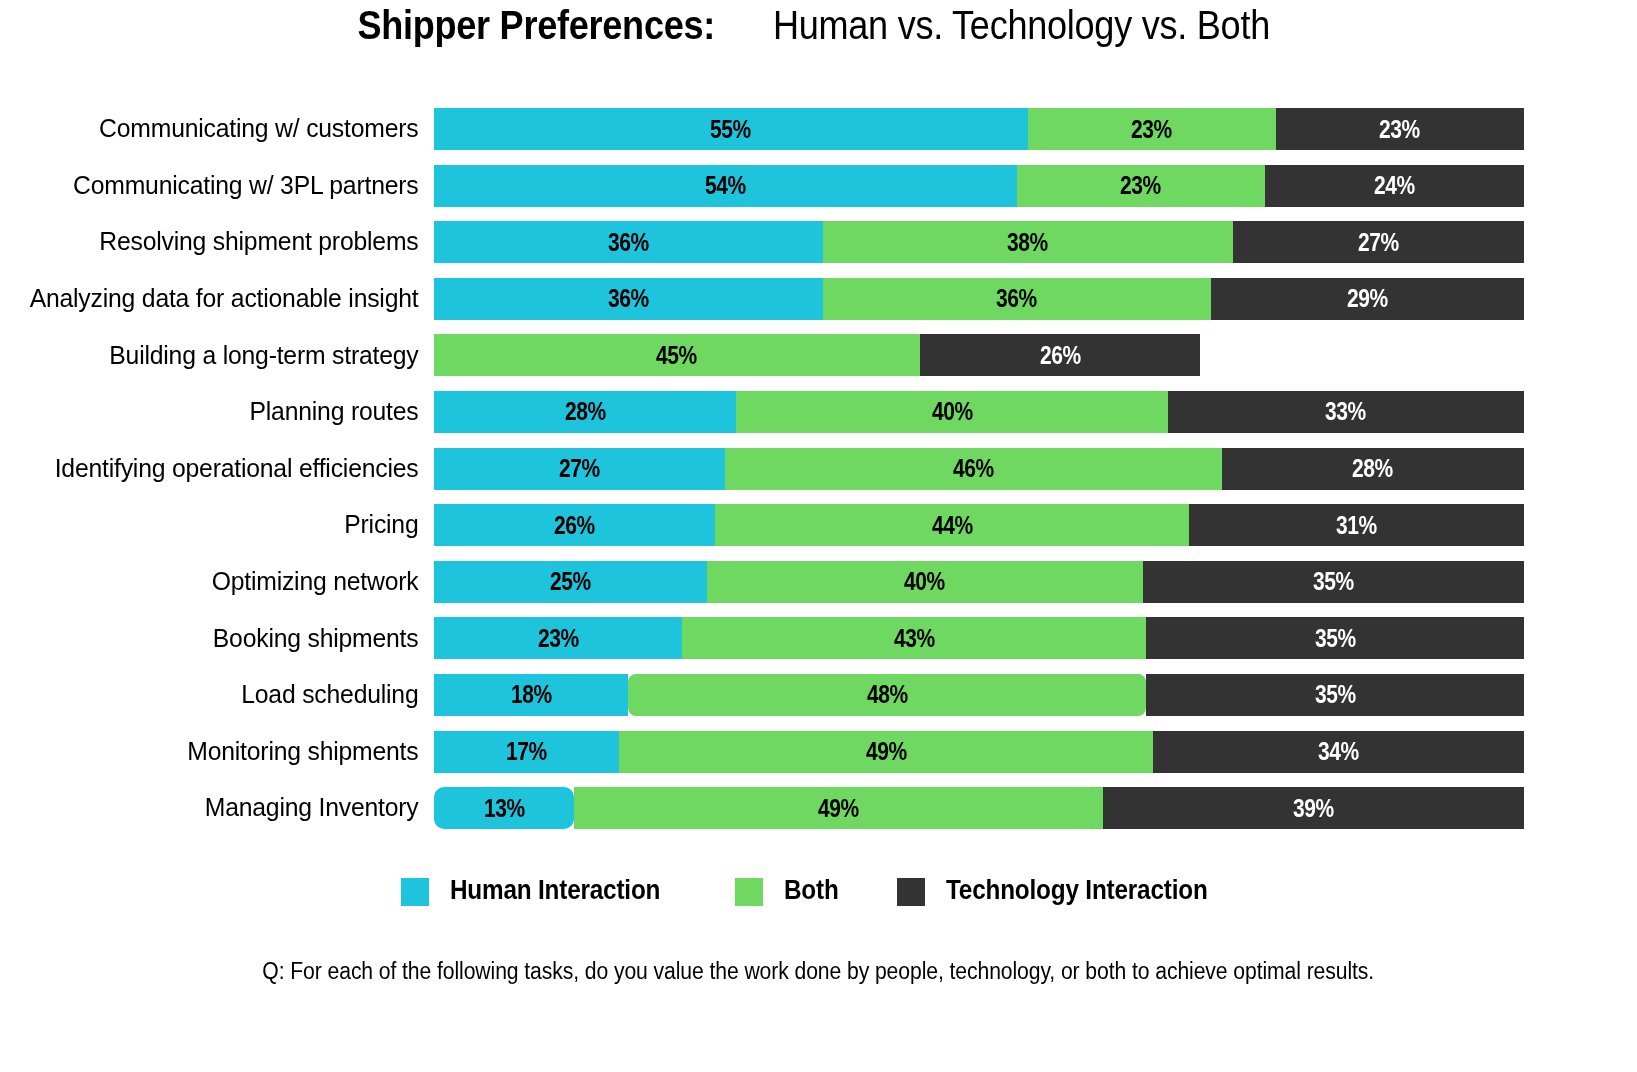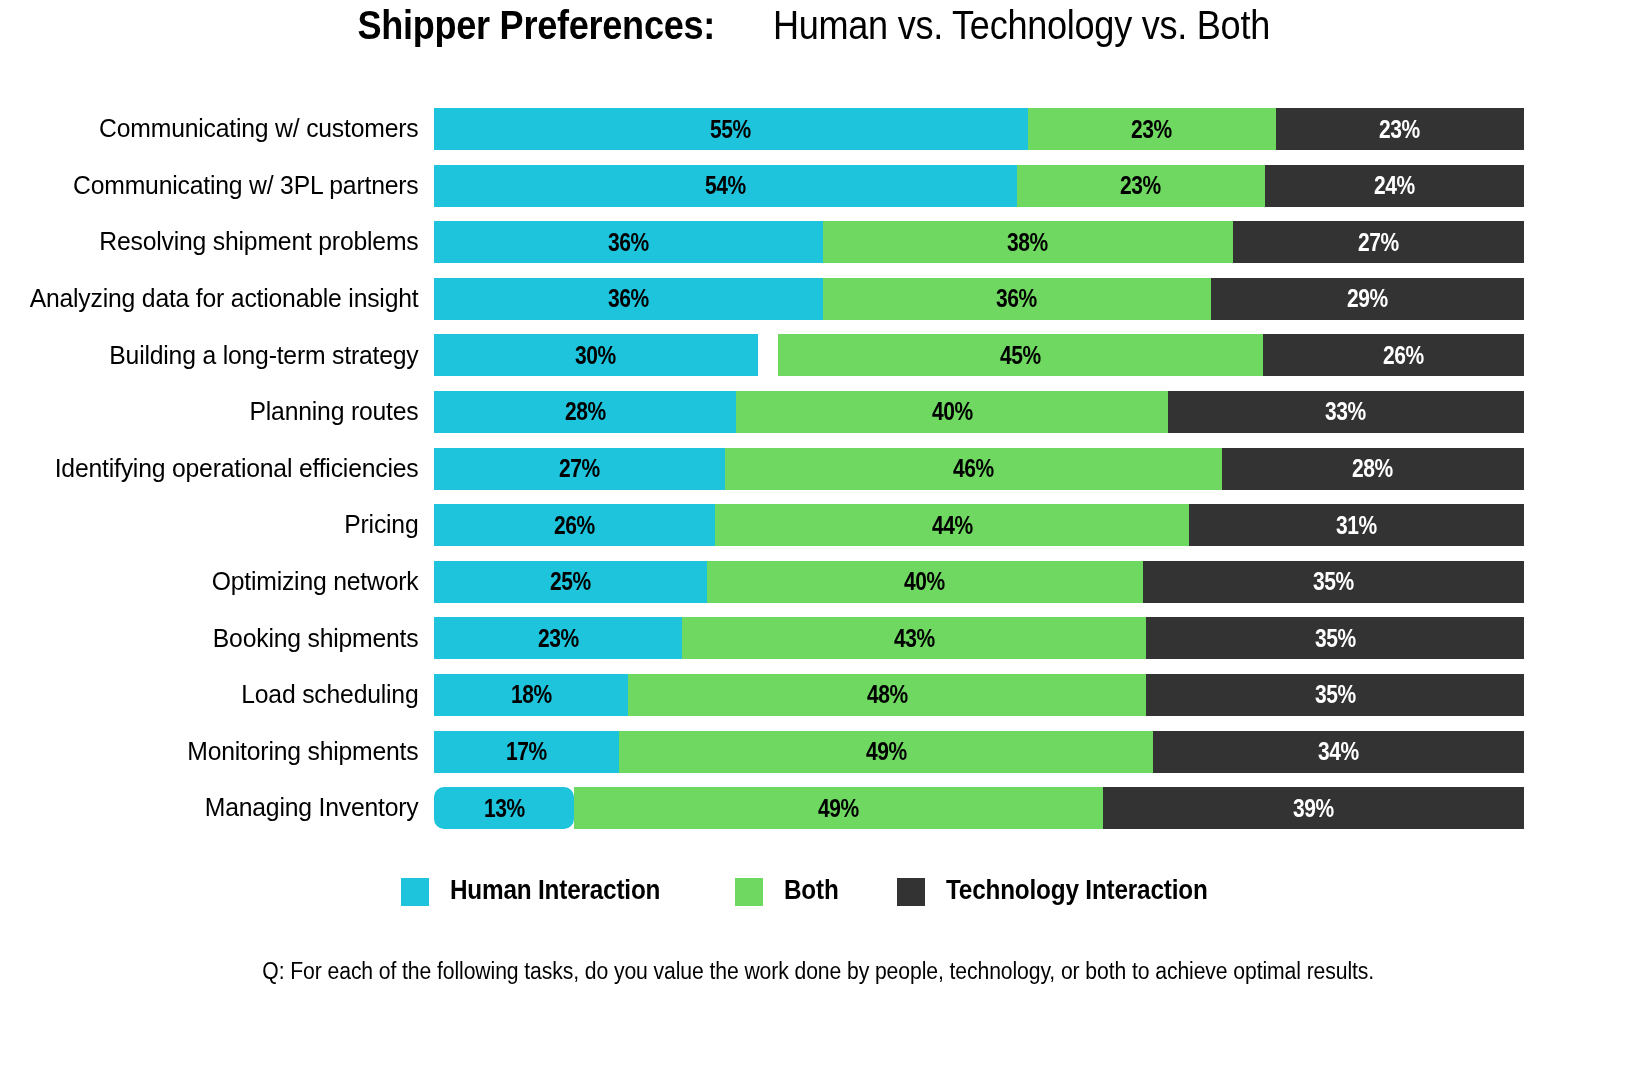--- a/index.html
+++ b/index.html
@@ -186,24 +186,21 @@
             <span>36%</span>
           </div>
           <div class="seg seg-tech" style="flex: 0 0 28.7129%;">
             <span>29%</span>
           </div>
         </div>
       </div>
       <div class="row">
         <div class="row-label">Building a long-term strategy</div>
         <div class="bar">
-          <div class="seg seg-human" style="flex: 0 0 29.703%;">
-            <span>30%</span>
-          </div>
-          <div class="seg seg-both" style="flex: 0 0 44.5545%; margin-left: 20px;">
+          <div class="seg seg-both" style="flex: 0 0 44.5545%;">
             <span>45%</span>
           </div>
           <div class="seg seg-tech" style="flex: 0 0 25.7426%;">
             <span>26%</span>
           </div>
         </div>
       </div>
       <div class="row">
         <div class="row-label">Planning routes</div>
         <div class="bar">
@@ -273,21 +270,21 @@
             <span>35%</span>
           </div>
         </div>
       </div>
       <div class="row">
         <div class="row-label">Load scheduling</div>
         <div class="bar">
           <div class="seg seg-human" style="flex: 0 0 17.8218%;">
             <span>18%</span>
           </div>
-          <div class="seg seg-both" style="flex: 0 0 47.5248%;">
+          <div class="seg seg-both" style="flex: 0 0 47.5248%; border-radius: 8px;">
             <span>48%</span>
           </div>
           <div class="seg seg-tech" style="flex: 0 0 34.6535%;">
             <span>35%</span>
           </div>
         </div>
       </div>
       <div class="row">
         <div class="row-label">Monitoring shipments</div>
         <div class="bar">

